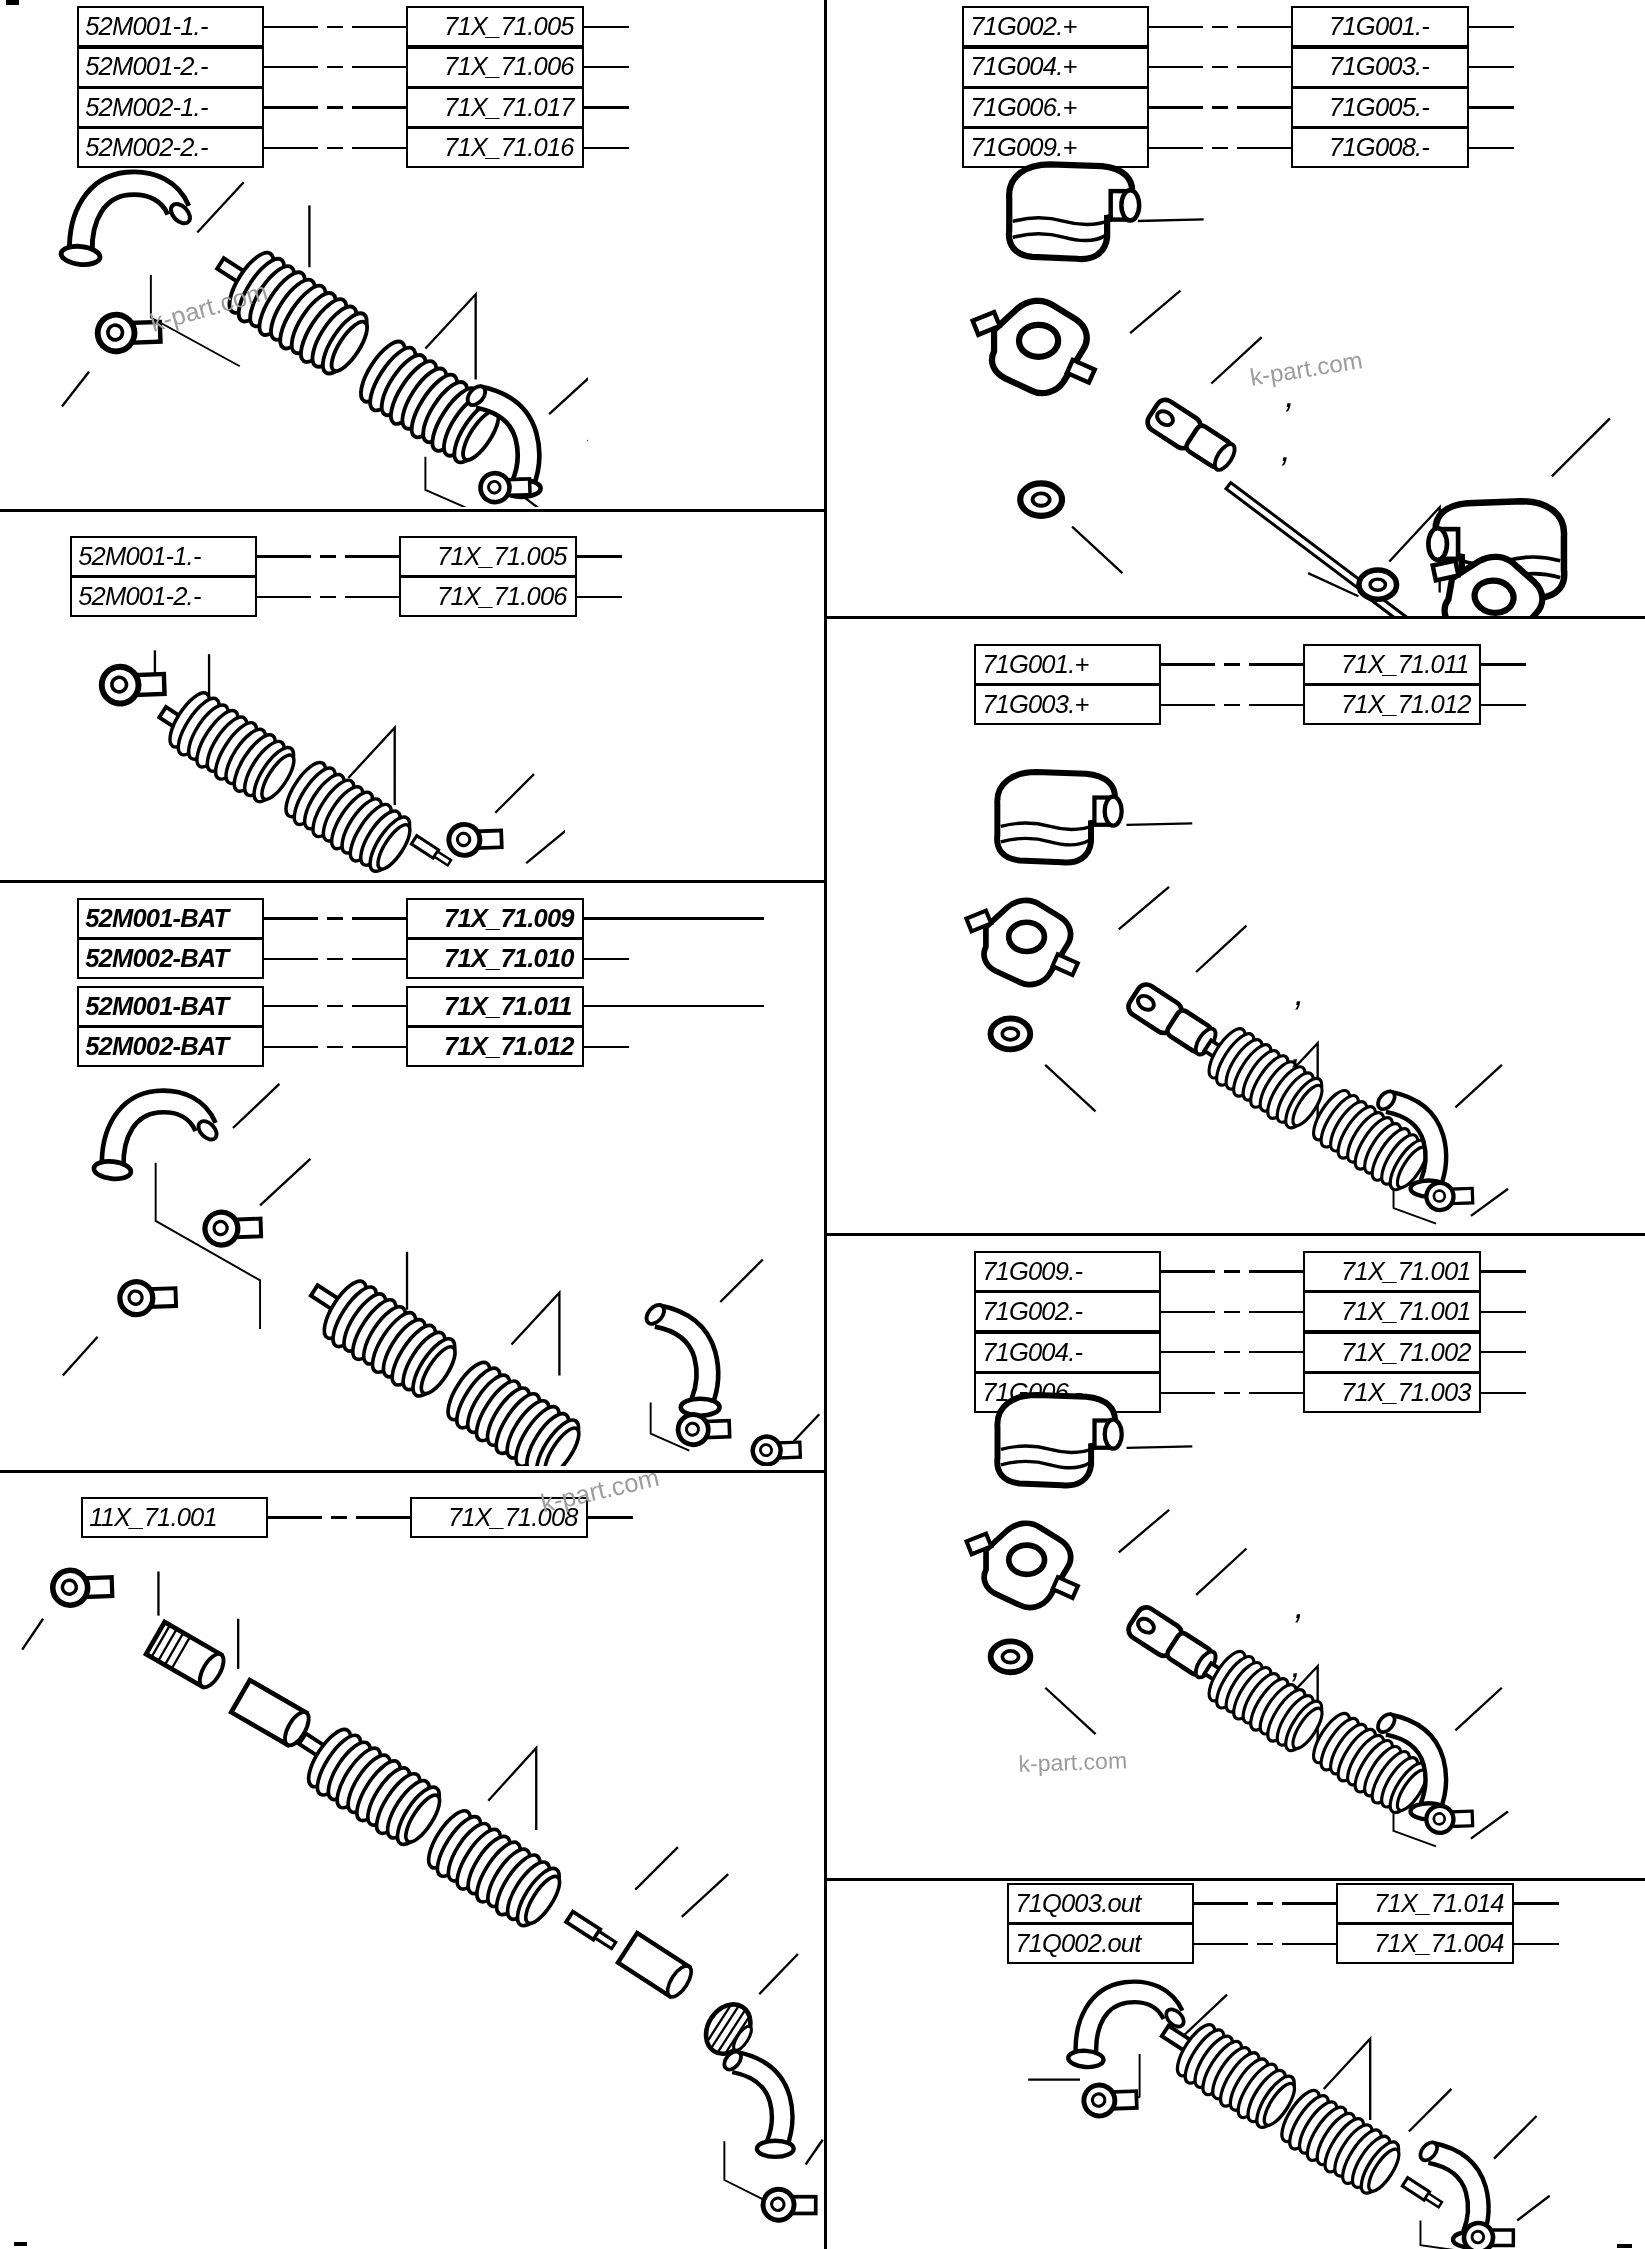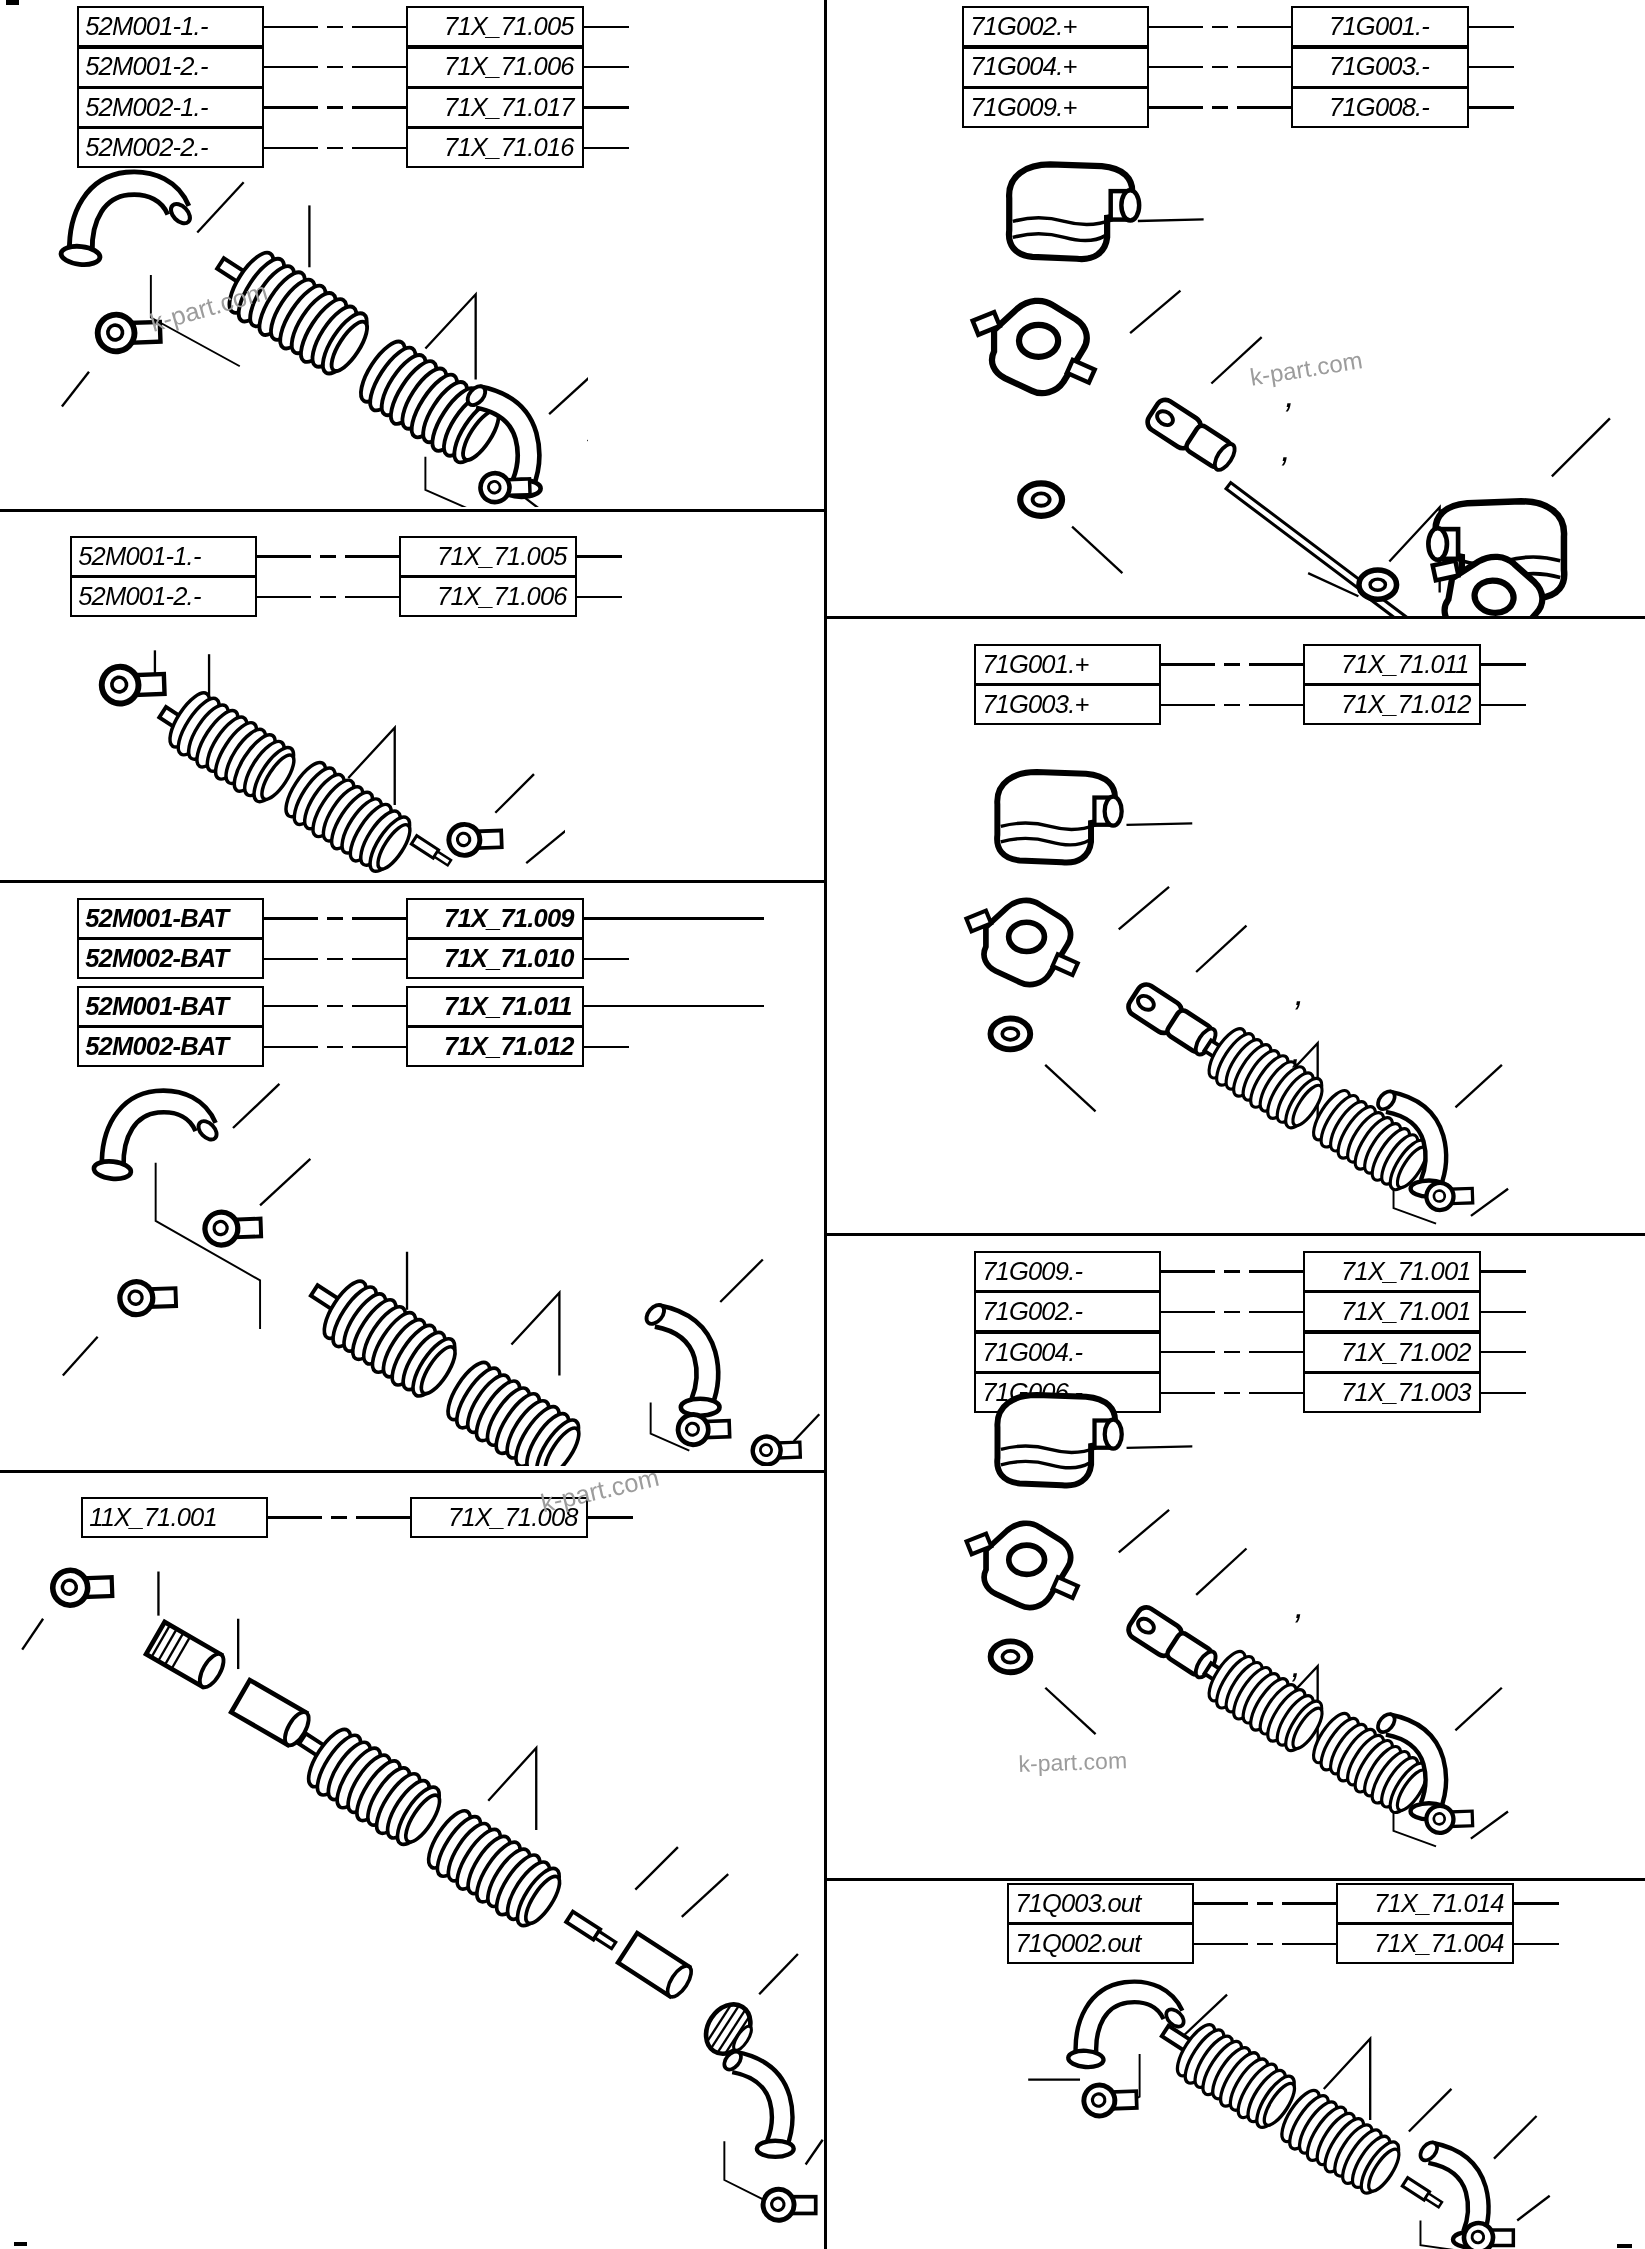--- a/index.html
+++ b/index.html
@@ -235,20 +235,28 @@
     </div>
     <div class="lblrow">
       <div class="pb pa">71G004.+</div>
       <div class="ln a"></div>
         <div class="ln dash"></div>
         <div class="ln b"></div>
       <div class="pb pbx">71G003.-</div>
       <div class="ln tail"></div>
     </div>
     <div class="lblrow">
+      <div class="pb pa">71G006.+</div>
+      <div class="ln a"></div>
+        <div class="ln dash"></div>
+        <div class="ln b"></div>
+      <div class="pb pbx">71G005.-</div>
+      <div class="ln tail"></div>
+    </div>
+    <div class="lblrow">
       <div class="pb pa">71G009.+</div>
       <div class="ln a"></div>
         <div class="ln dash"></div>
         <div class="ln b"></div>
       <div class="pb pbx">71G008.-</div>
       <div class="ln tail"></div>
     </div>
   </div>
 
   <div class="lblblock" style="left:974px;top:647px;">

